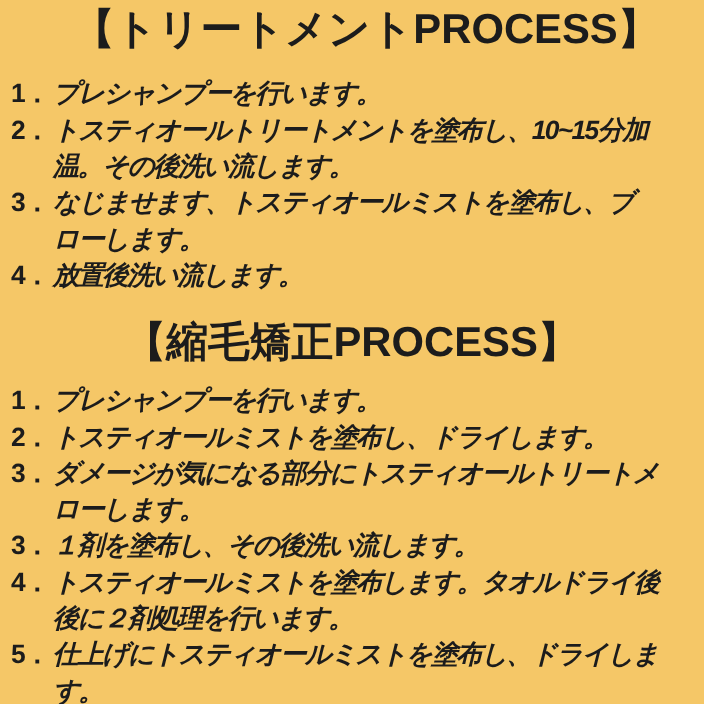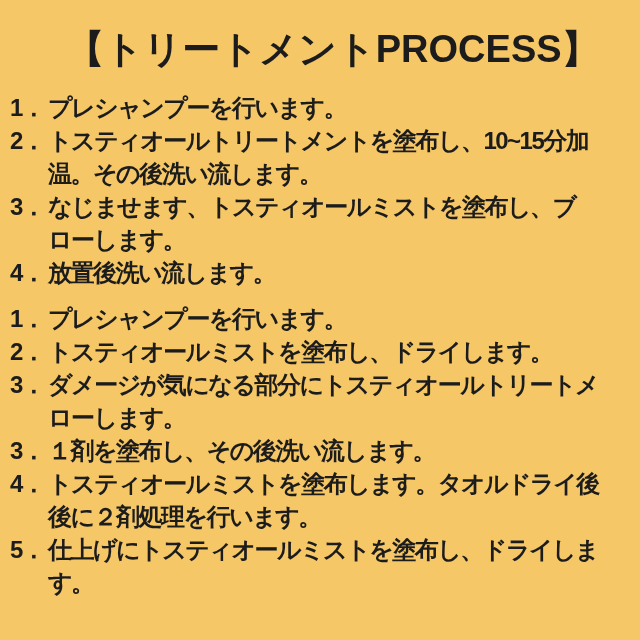--- a/index.html
+++ b/index.html
@@ -15,41 +15,42 @@
     box-sizing: border-box;
   }
   .title {
     margin: 0;
     text-align: center;
     font-size: 38px;
     line-height: 46px;
     font-weight: 700;
     letter-spacing: 0;
   }
-  .title-1 { padding-top: 26px; margin-left: 26px; }
+  .title-1 { padding-top: 4px; margin-left: 26px; }
   .title-2 { padding-top: 22px; }
   .steps {
     padding-left: 10px;
     font-size: 24px;
     letter-spacing: -1.5px;
     line-height: 33px;
   }
   .steps-1 { margin-top: 19px; }
   .steps-2 { margin-top: 13px; }
   .step {
     display: flex;
     align-items: flex-start;
   }
   .num {
     flex: 0 0 38px;
     width: 38px;
   }
   .txt {
     flex: 1 1 auto;
     white-space: pre-wrap;
+    font-style: italic;
   }
 </style>
 </head>
 <body>
 
 <div class="page">
 
   <section>
     <h1 class="title title-1">【トリートメントPROCESS】</h1>
     <div class="steps steps-1">
@@ -68,20 +69,21 @@
 ローします。</span>
       </div>
       <div class="step">
         <span class="num">4．</span>
         <span class="txt">放置後洗い流します。</span>
       </div>
     </div>
   </section>
 
   <section>
+    <h1 class="title title-2">【縮毛矯正PROCESS】</h1>
     <div class="steps steps-2">
       <div class="step">
         <span class="num">1．</span>
         <span class="txt">プレシャンプーを行います。</span>
       </div>
       <div class="step">
         <span class="num">2．</span>
         <span class="txt">トスティオールミストを塗布し、ドライします。</span>
       </div>
       <div class="step">

